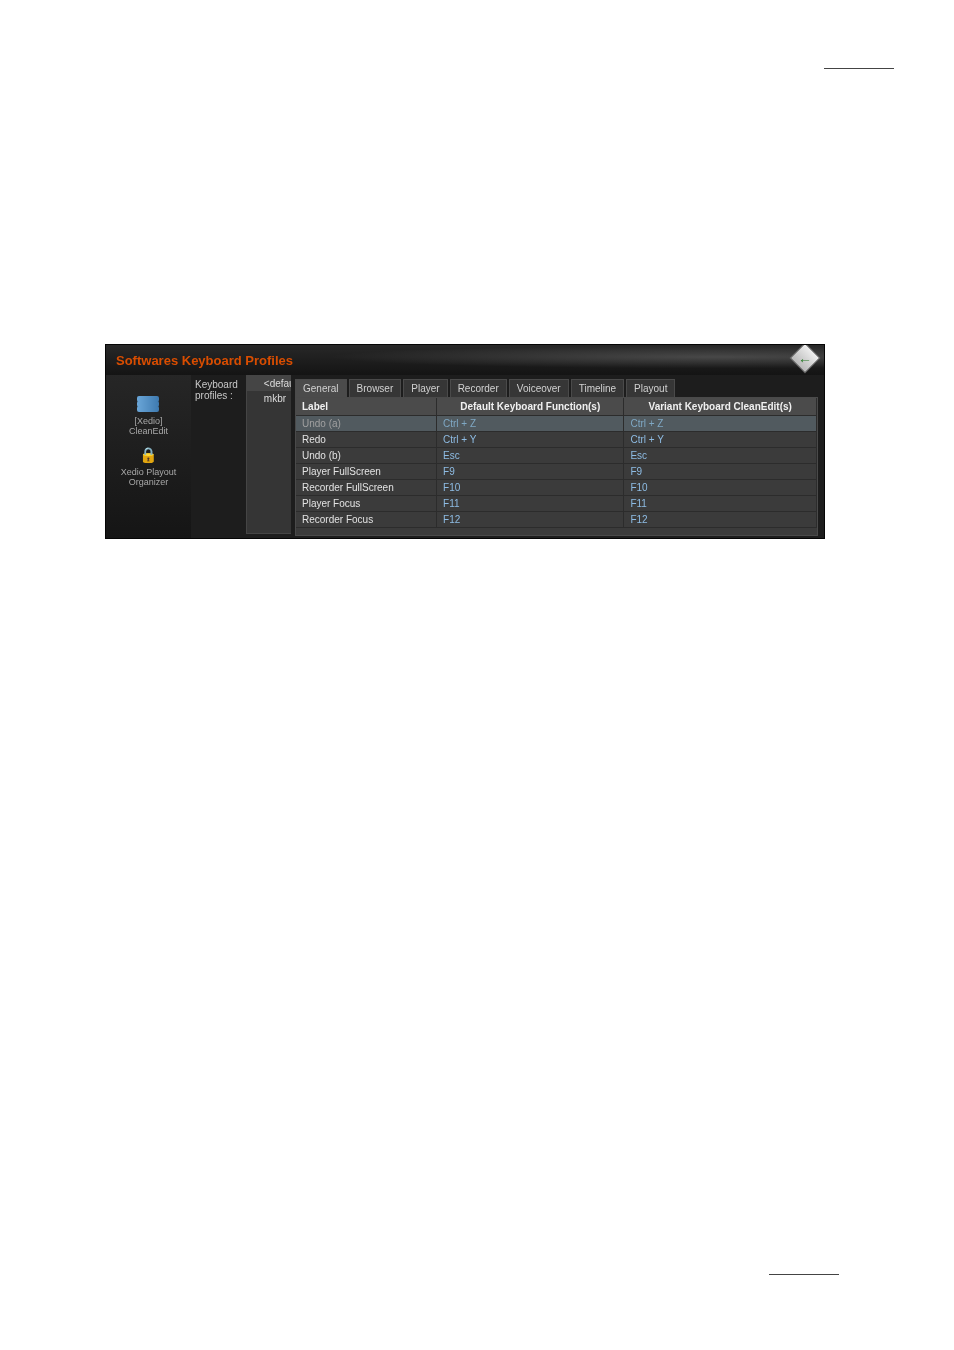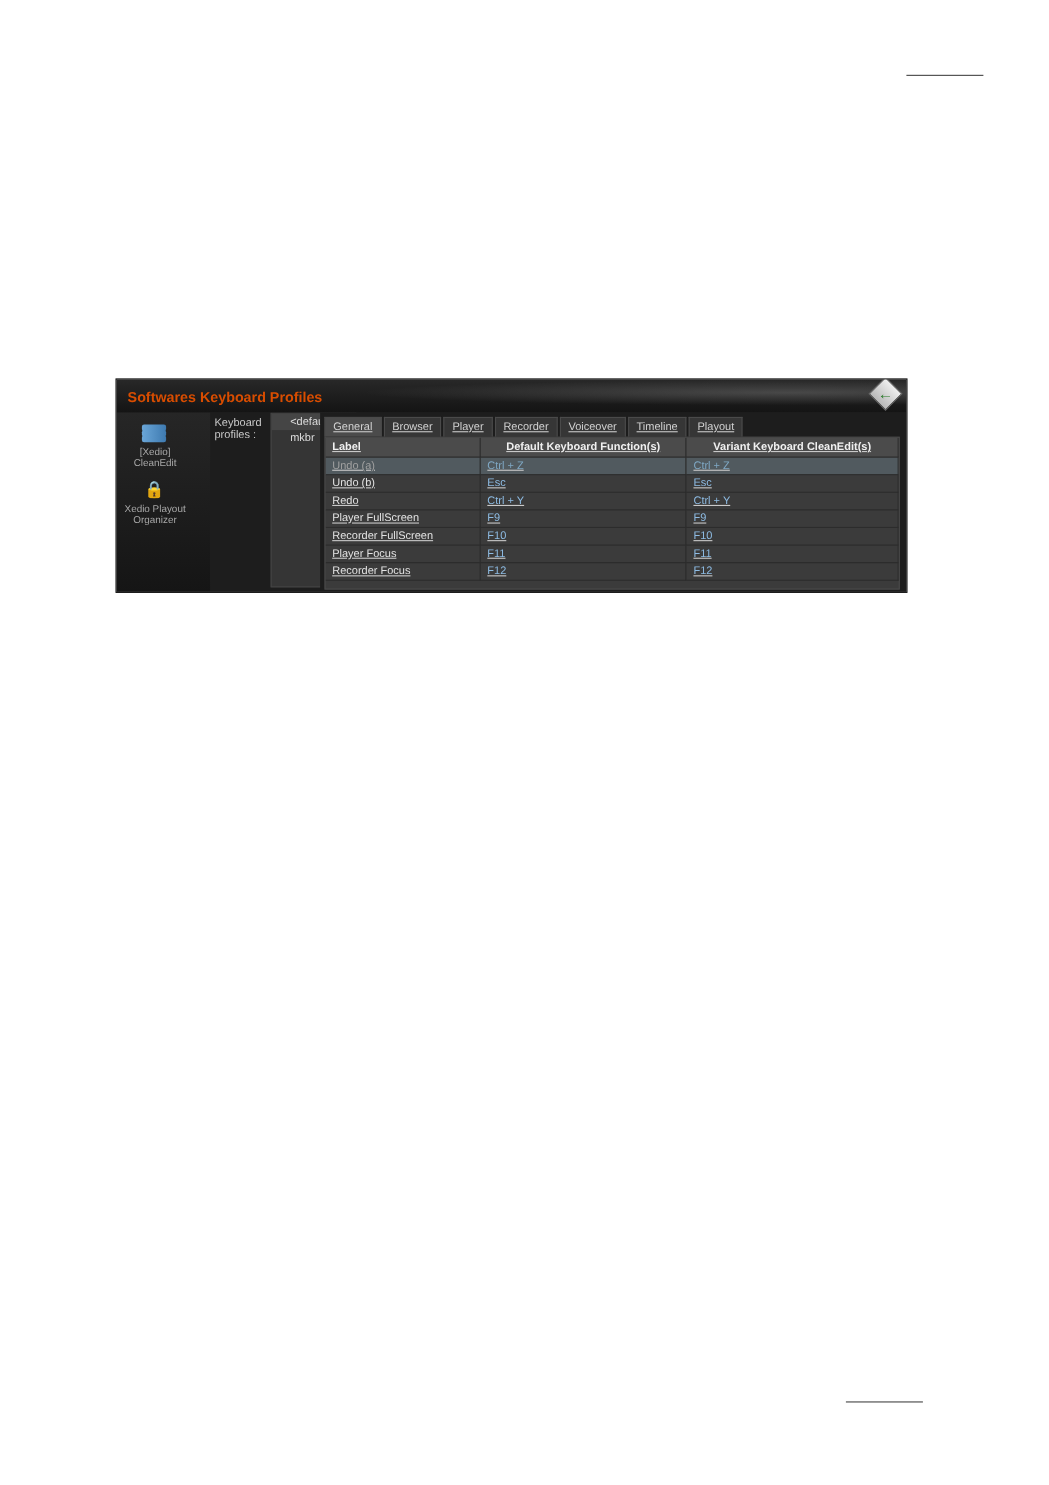--- a/index.html
+++ b/index.html
@@ -77,22 +77,22 @@
   }
   .app-body {
     display: flex;
     height: calc(100% - 30px);
   }
   .left-sidebar {
     width: 85px;
     background: linear-gradient(180deg, #262626 0%, #151515 100%);
     display: flex;
     flex-direction: column;
-    align-items: flex-start;
-    padding-top: 6px;
+    align-items: center;
+    padding-top: 16px;
     gap: 2px;
     font-size: 9px;
     color: #a8a8a8;
   }
   .left-sidebar .side-item {
     width: 70px;
     text-align: center;
     padding: 2px 0 4px 0;
     cursor: pointer;
   }
@@ -148,21 +148,20 @@
   }
   .profile-list div.selected {
     background: #454545;
   }
   .right-main {
     flex: 1;
     background: #1d1d1d;
     display: flex;
     flex-direction: column;
     padding: 4px 6px 2px 4px;
-    text-decoration: underline;
   }
   .tabs-row {
     display: flex;
     gap: 2px;
     font-size: 10px;
   }
   .tab {
     padding: 3px 7px;
     background: #363636;
     color: #d1d1d1;
@@ -276,28 +275,28 @@
               <th style="width:37%">Variant Keyboard CleanEdit(s)</th>
             </tr>
           </thead>
           <tbody id="rows-body">
               <tr class="row-selected">
                 <td>Undo (a)</td>
                 <td>Ctrl + Z</td>
                 <td>Ctrl + Z</td>
               </tr>
               <tr>
+                <td>Redo</td>
+                <td>Ctrl + Y</td>
+                <td>Ctrl + Y</td>
+              </tr>
+              <tr>
                 <td>Undo (b)</td>
                 <td>Esc</td>
                 <td>Esc</td>
-              </tr>
-              <tr>
-                <td>Redo</td>
-                <td>Ctrl + Y</td>
-                <td>Ctrl + Y</td>
               </tr>
               <tr>
                 <td>Player FullScreen</td>
                 <td>F9</td>
                 <td>F9</td>
               </tr>
               <tr>
                 <td>Recorder FullScreen</td>
                 <td>F10</td>
                 <td>F10</td>

